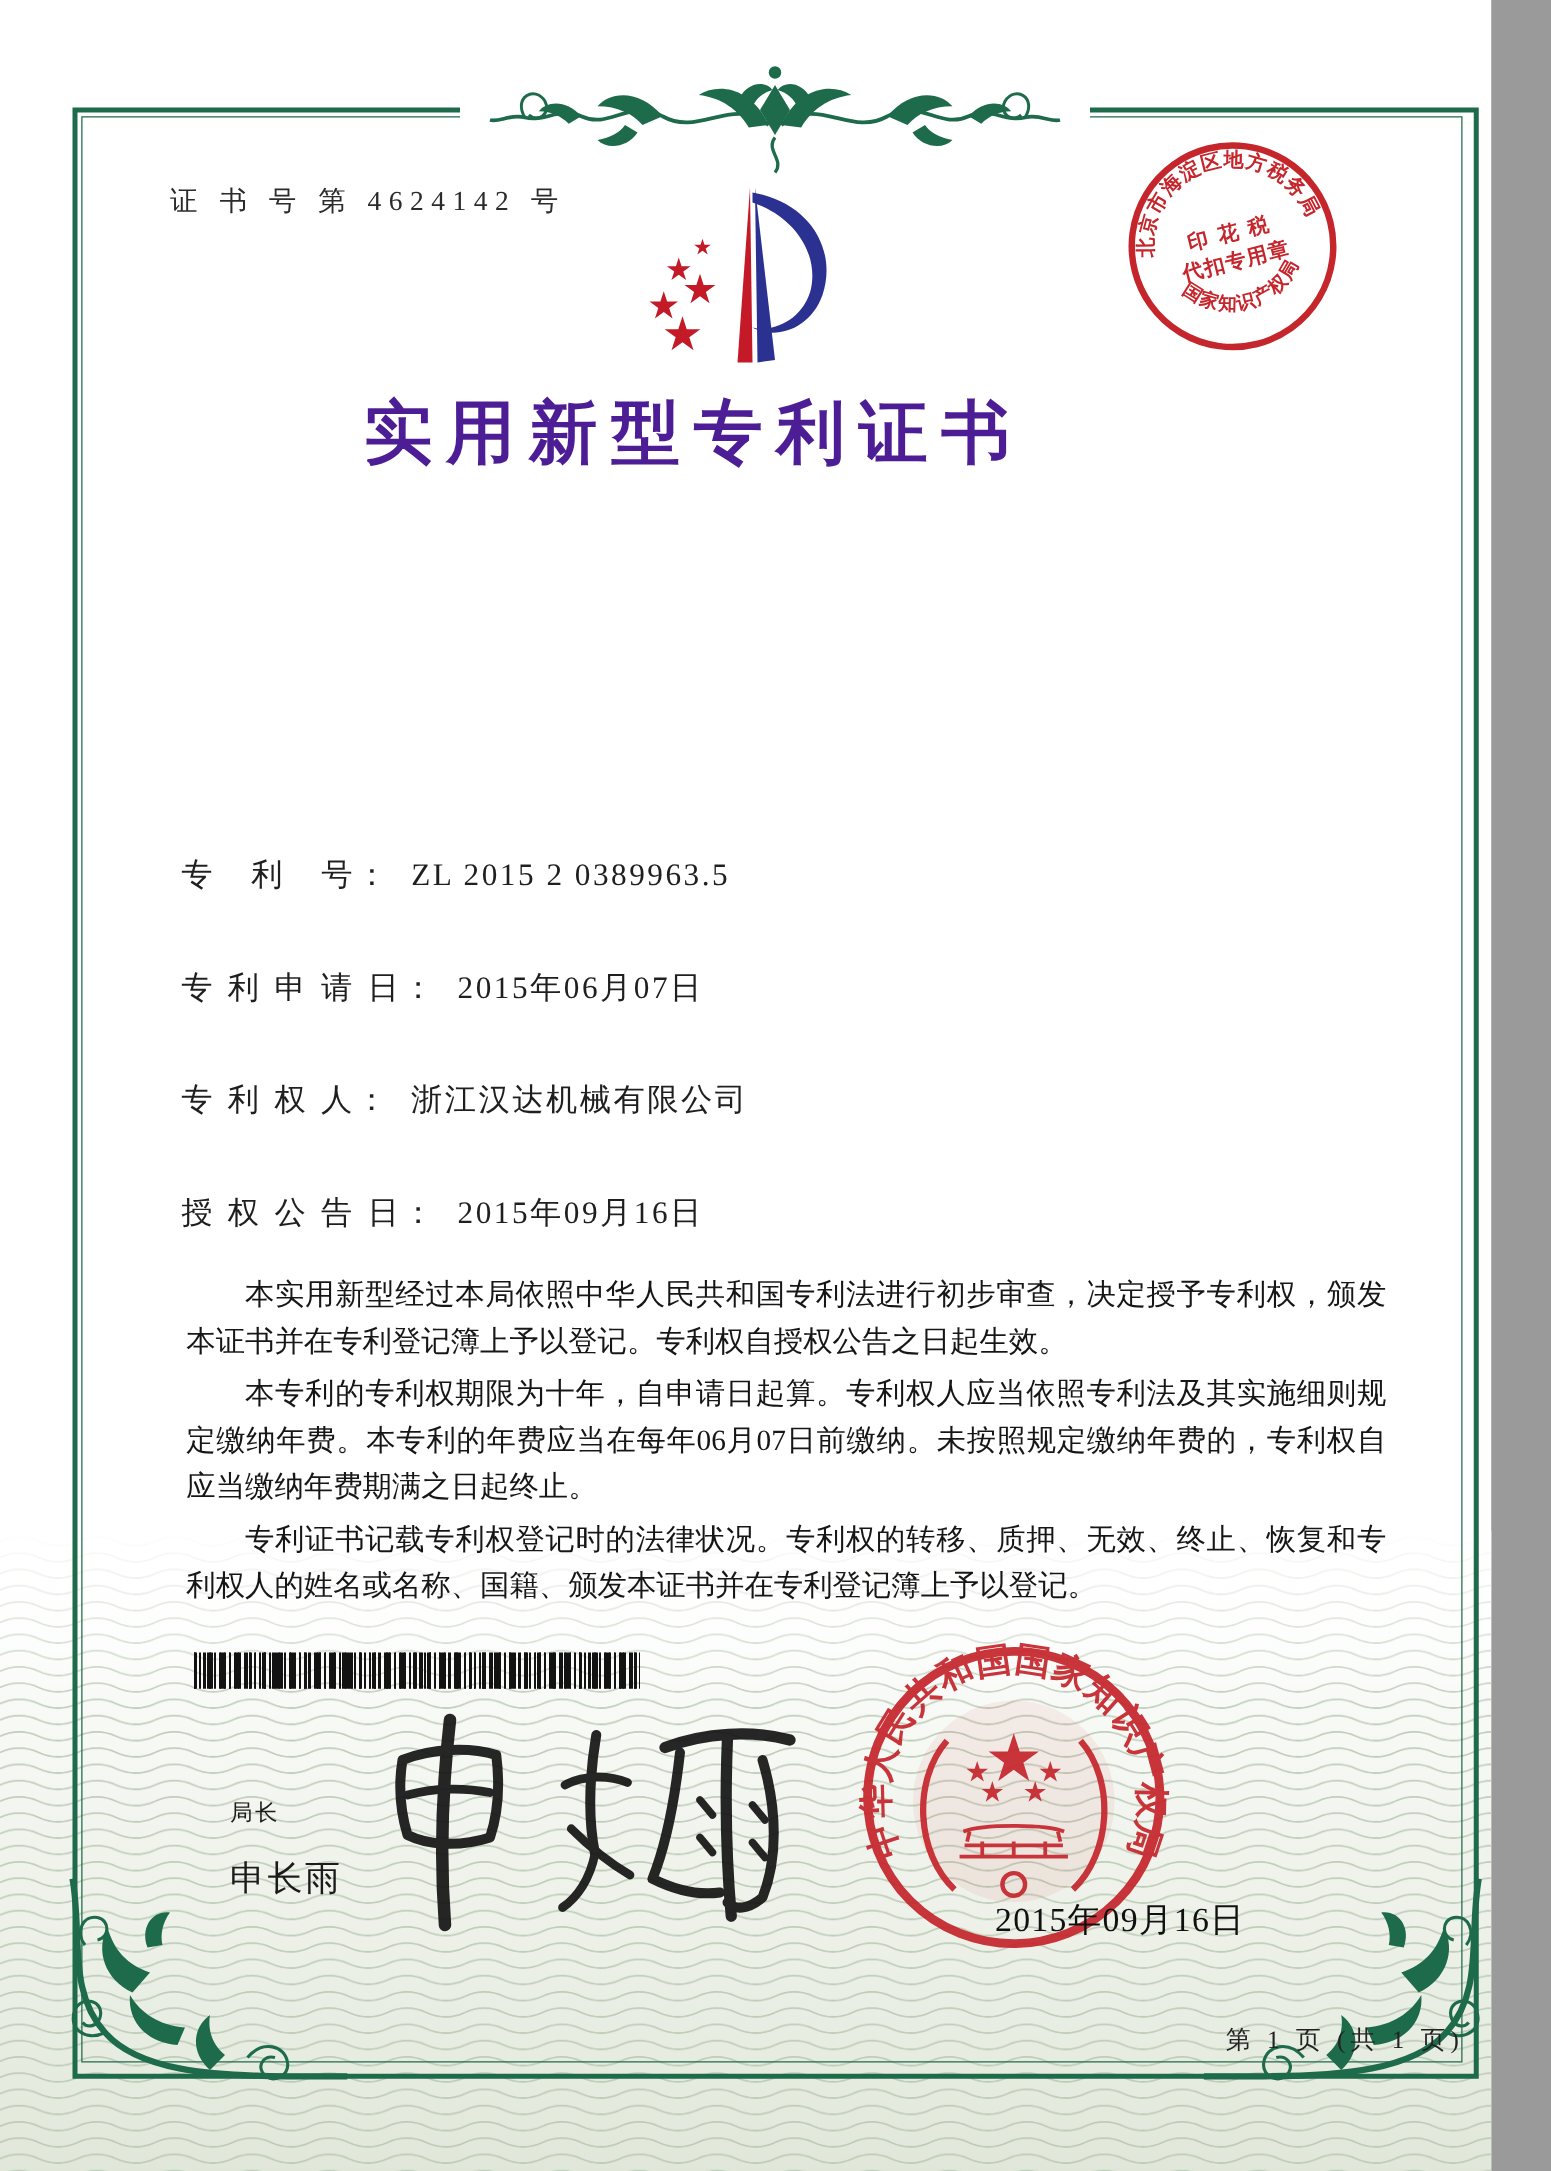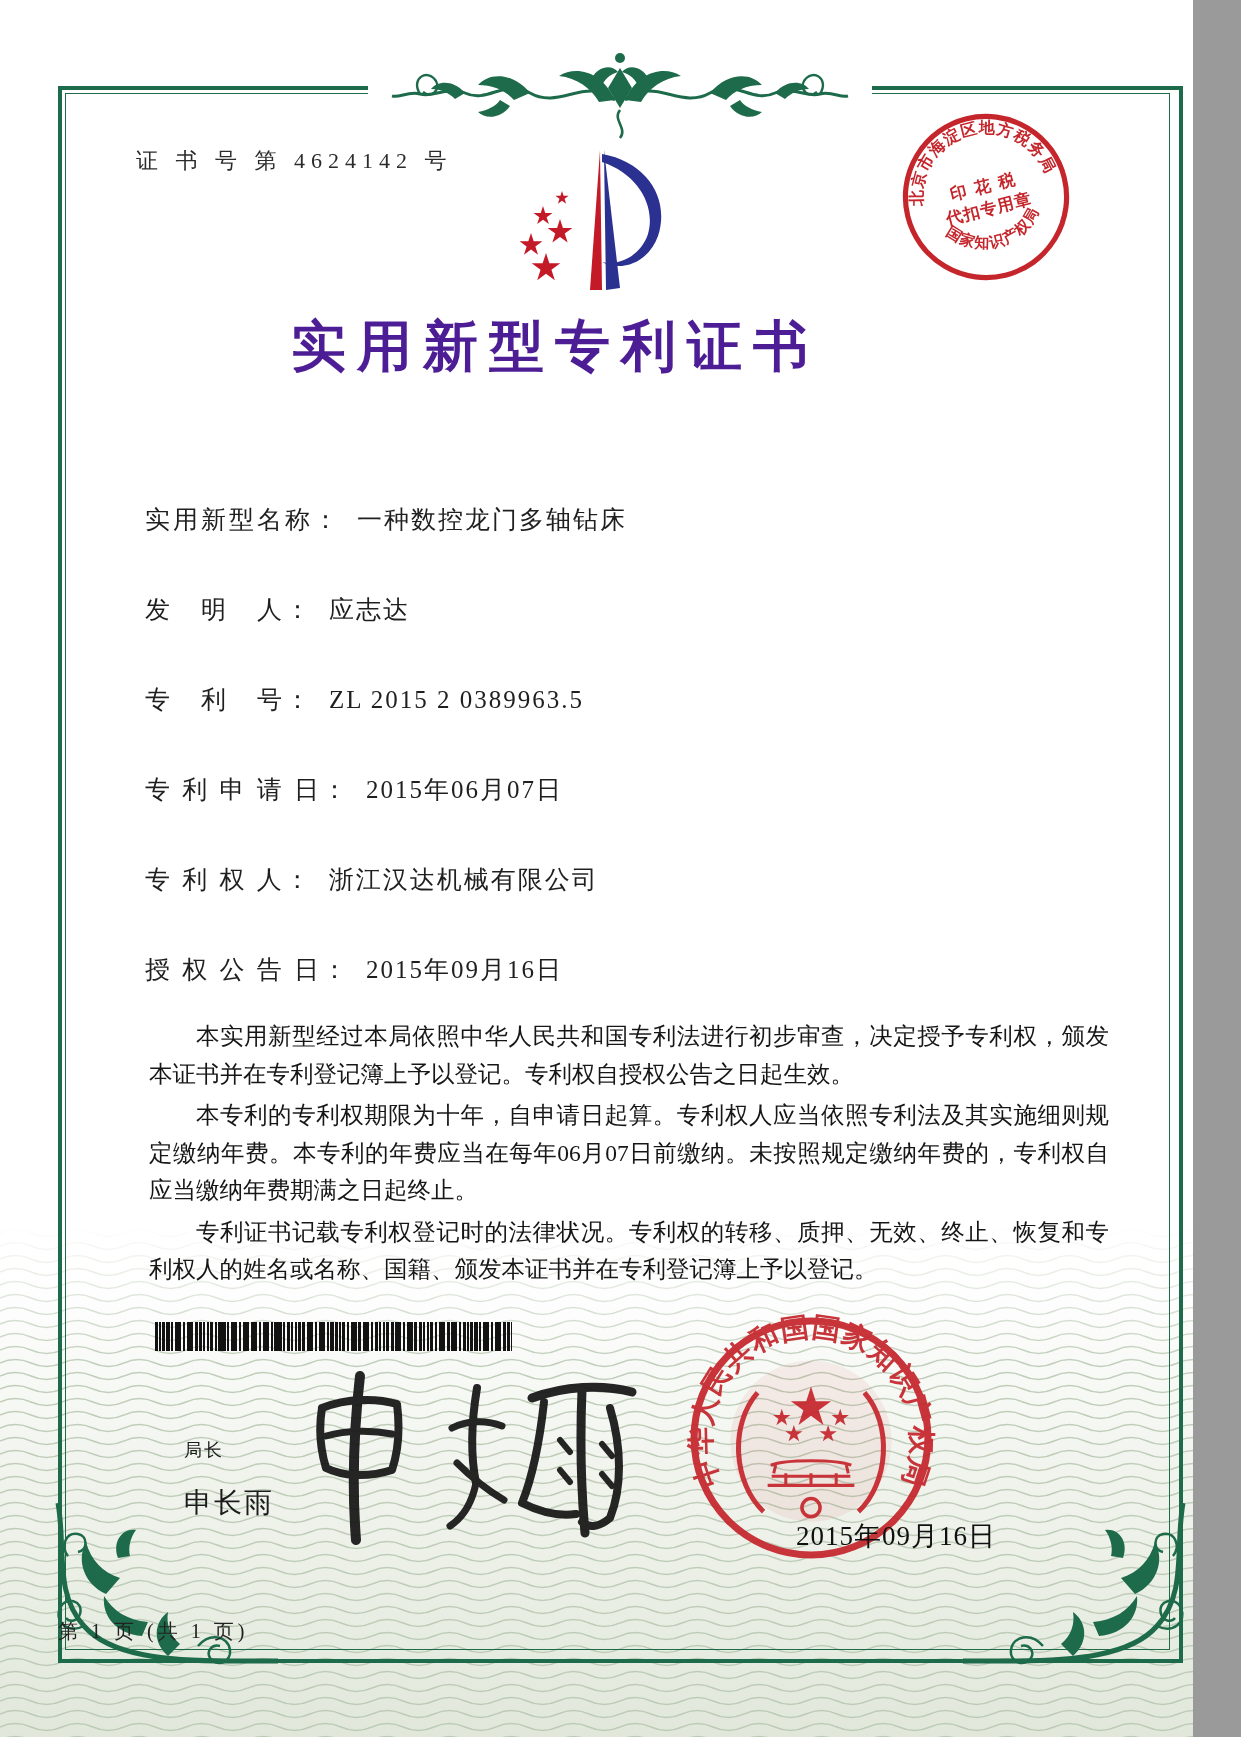--- a/index.html
+++ b/index.html
@@ -54,21 +54,21 @@
              font-size:18px;color:#1b1b1b;z-index:5;letter-spacing:2px;}
   .sig-name{position:absolute;left:184px;top:1484px;font-family:"Liberation Sans",sans-serif;
              font-size:28px;color:#1b1b1b;z-index:5;letter-spacing:2px;}
   .autograph{position:absolute;left:292px;top:1368px;width:350px;height:185px;z-index:5;}
 
   
   .main-seal{position:absolute;left:685px;top:1312px;width:252px;height:252px;z-index:5;opacity:.93;}
   .seal-date{position:absolute;left:796px;top:1518px;font-size:27px;letter-spacing:1px;color:#101010;z-index:6;}
 
   
-  .footer{position:absolute;left:58px;top:1618px;width:1125px;text-align:left;
+  .footer{position:absolute;left:46px;top:1618px;width:1125px;text-align:right;
           font-size:20px;letter-spacing:4px;color:#222;z-index:5;}
 </style>
 </head>
 <body>
 
 <div class="page">
 
   <svg class="waves" viewBox="0 0 1241 512" preserveAspectRatio="none">
     <defs>
       <pattern id="wv" width="124" height="13" patternUnits="userSpaceOnUse">
@@ -157,26 +157,20 @@
     <text font-size="15.5" font-weight="bold" fill="#c5262c" letter-spacing="1">
       <textPath href="#ts-top" startOffset="50%" text-anchor="middle">北京市海淀区地方税务局</textPath>
     </text>
     <text font-size="14.5" font-weight="bold" fill="#c5262c" letter-spacing="1">
       <textPath href="#ts-bot" startOffset="50%" text-anchor="middle">国家知识产权局</textPath>
     </text>
     <text x="90" y="85" text-anchor="middle" font-size="16" font-weight="bold" fill="#c5262c" letter-spacing="2">印 花 税</text>
     <text x="90" y="107" text-anchor="middle" font-size="16" font-weight="bold" fill="#c5262c" letter-spacing="1">代扣专用章</text>
   </svg>
 
-  <div class="row r1">
-    <span class="lab">实用新型名称：</span><span class="val">一种数控龙门多轴钻床</span>
-  </div>
-  <div class="row r2">
-    <span class="lab">发　明　人：</span><span class="val">应志达</span>
-  </div>
   <div class="row r3">
     <span class="lab">专　利　号：</span><span class="val">ZL 2015 2 0389963.5</span>
   </div>
   <div class="row r4">
     <span class="lab">专 利 申 请 日：</span><span class="val">2015年06月07日</span>
   </div>
   <div class="row r5">
     <span class="lab">专 利 权 人：</span><span class="val">浙江汉达机械有限公司</span>
   </div>
   <div class="row r6">

